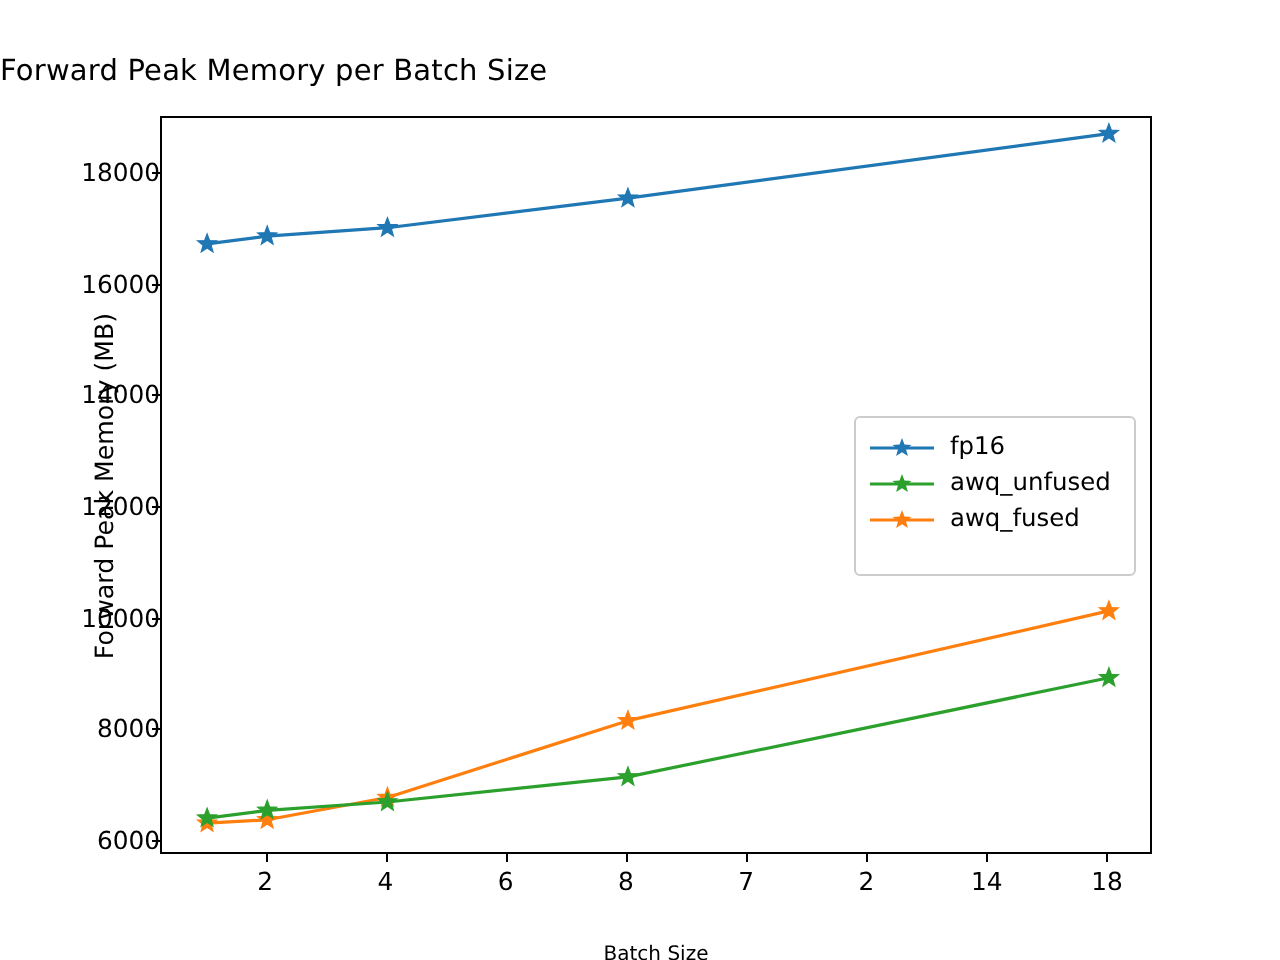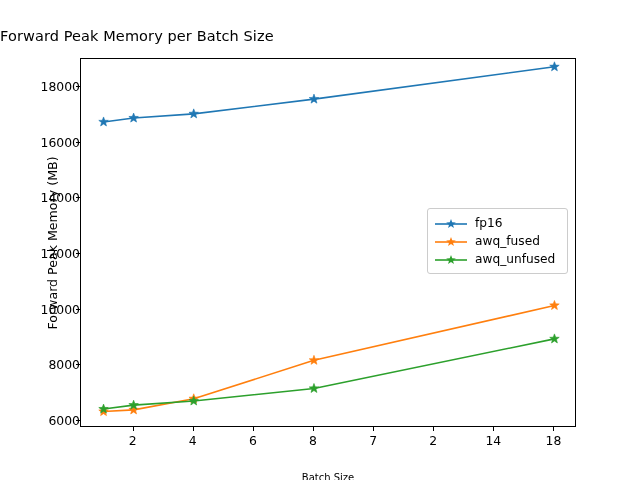--- a/index.html
+++ b/index.html
@@ -131,21 +131,21 @@
   
   #legend {
     position: absolute;
     left: 427px;
     top: 208px;
     width: 141px;
     box-sizing: border-box;
     border: 1px solid #cccccc;
     border-radius: 3px;
     background: #ffffff;
-    padding: 5px 6px 5px 6px;
+    padding: 5px 6px 19px 6px;
   }
   .legend-row {
     display: flex;
     align-items: center;
     height: 18px;
   }
   .legend-swatch {
     width: 34px;
     height: 14px;
     flex: 0 0 34px;
@@ -239,27 +239,27 @@
   <div id="legend">
       <div class="legend-row">
         <div class="legend-swatch"><svg width="34" height="14" viewBox="0 0 34 14">
             <line x1="1" y1="7" x2="33" y2="7" stroke="#1f77b4" stroke-width="1.6"></line>
             <path d="M17.00,2.00L18.23,5.30L21.76,5.45L19.00,7.65L19.94,11.05L17.00,9.10L14.06,11.05L15.00,7.65L12.24,5.45L15.77,5.30Z" fill="#1f77b4"></path>
           </svg></div>
         <div class="legend-label">fp16</div>
       </div>
       <div class="legend-row">
         <div class="legend-swatch"><svg width="34" height="14" viewBox="0 0 34 14">
+            <line x1="1" y1="7" x2="33" y2="7" stroke="#2ca02c" stroke-width="1.6"></line>
+            <path d="M17.00,2.00L18.23,5.30L21.76,5.45L19.00,7.65L19.94,11.05L17.00,9.10L14.06,11.05L15.00,7.65L12.24,5.45L15.77,5.30Z" fill="#2ca02c"></path>
+          </svg></div>
+        <div class="legend-label">awq_unfused</div>
+      </div>
+      <div class="legend-row">
+        <div class="legend-swatch"><svg width="34" height="14" viewBox="0 0 34 14">
             <line x1="1" y1="7" x2="33" y2="7" stroke="#ff7f0e" stroke-width="1.6"></line>
             <path d="M17.00,2.00L18.23,5.30L21.76,5.45L19.00,7.65L19.94,11.05L17.00,9.10L14.06,11.05L15.00,7.65L12.24,5.45L15.77,5.30Z" fill="#ff7f0e"></path>
           </svg></div>
         <div class="legend-label">awq_fused</div>
       </div>
-      <div class="legend-row">
-        <div class="legend-swatch"><svg width="34" height="14" viewBox="0 0 34 14">
-            <line x1="1" y1="7" x2="33" y2="7" stroke="#2ca02c" stroke-width="1.6"></line>
-            <path d="M17.00,2.00L18.23,5.30L21.76,5.45L19.00,7.65L19.94,11.05L17.00,9.10L14.06,11.05L15.00,7.65L12.24,5.45L15.77,5.30Z" fill="#2ca02c"></path>
-          </svg></div>
-        <div class="legend-label">awq_unfused</div>
-      </div>
     </div>
 
 </div>
 
 </body></html>

